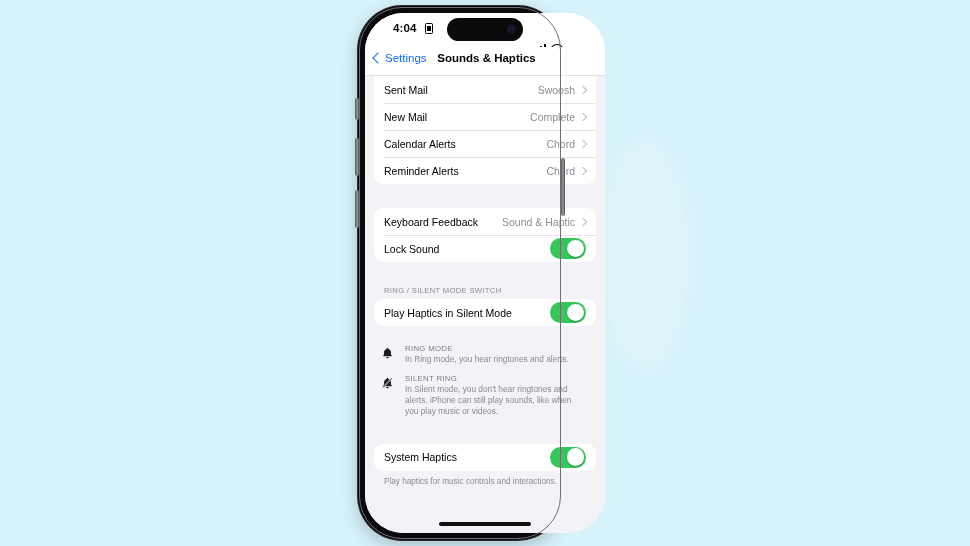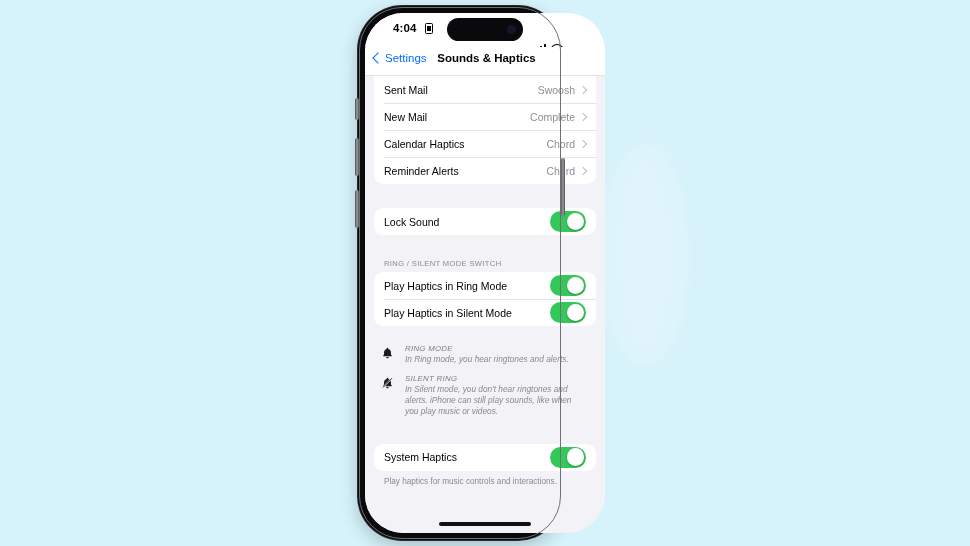--- a/index.html
+++ b/index.html
@@ -303,21 +303,20 @@
   .gap-md { height: 18px; }
 
   
   #info-block {
     padding: 0 16px 0 16px;
   }
   .info-item {
     display: flex;
     gap: 9px;
     margin-bottom: 9px;
-    font-style: italic;
   }
   .info-icon { flex: none; width: 15px; padding-top: 2px; }
   .info-title {
     font-size: 7.8px;
     color: #7d7d82;
     letter-spacing: 0.3px;
     margin-bottom: 1px;
   }
   .info-desc {
     font-size: 8.3px;
@@ -411,63 +410,64 @@
 
           <div class="row">
             <span class="row-label">New Mail</span>
             <span class="row-right">
               <span class="row-value">Complete</span>
               <span class="chevron-right"></span>
             </span>
           </div>
 
           <div class="row">
-            <span class="row-label">Calendar Haptics</span>
+            <span class="row-label">Calendar Alerts</span>
             <span class="row-right">
               <span class="row-value">Chord</span>
               <span class="chevron-right"></span>
             </span>
           </div>
 
           <div class="row">
             <span class="row-label">Reminder Alerts</span>
             <span class="row-right">
               <span class="row-value">Chord</span>
               <span class="chevron-right"></span>
             </span>
           </div>
 
         </div>
 
         <div class="gap-lg"></div>
 
         <div class="group">
 
+          <div class="row">
+            <span class="row-label">Keyboard Feedback</span>
+            <span class="row-right">
+              <span class="row-value">Sound &amp; Haptic</span>
+              <span class="chevron-right"></span>
+            </span>
+          </div>
 
           <div class="row">
             <span class="row-label">Lock Sound</span>
             <span class="toggle">
               <span class="knob"></span>
             </span>
           </div>
 
         </div>
 
         <div class="gap-lg"></div>
 
         <div class="section-header">RING / SILENT MODE SWITCH</div>
 
         <div class="group">
 
-          <div class="row">
-            <span class="row-label">Play Haptics in Ring Mode</span>
-            <span class="toggle">
-              <span class="knob"></span>
-            </span>
-          </div>
 
           <div class="row">
             <span class="row-label">Play Haptics in Silent Mode</span>
             <span class="toggle">
               <span class="knob"></span>
             </span>
           </div>
 
         </div>
 

